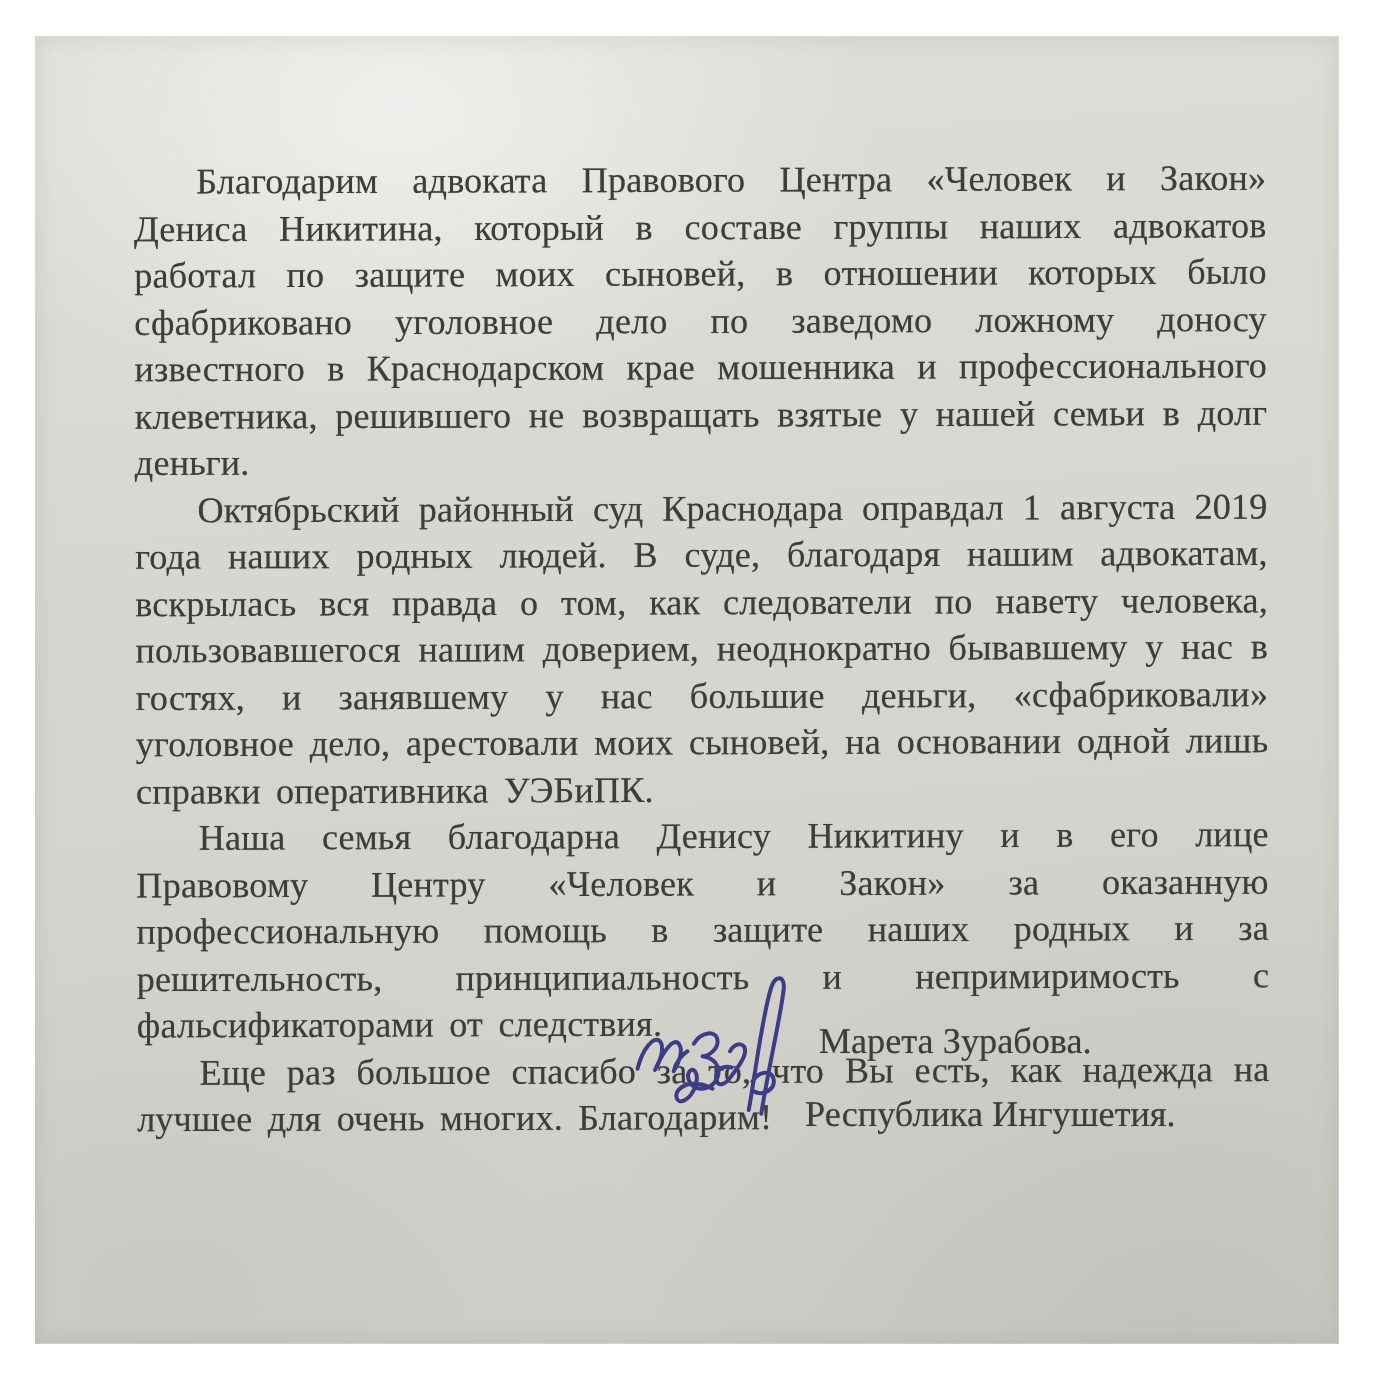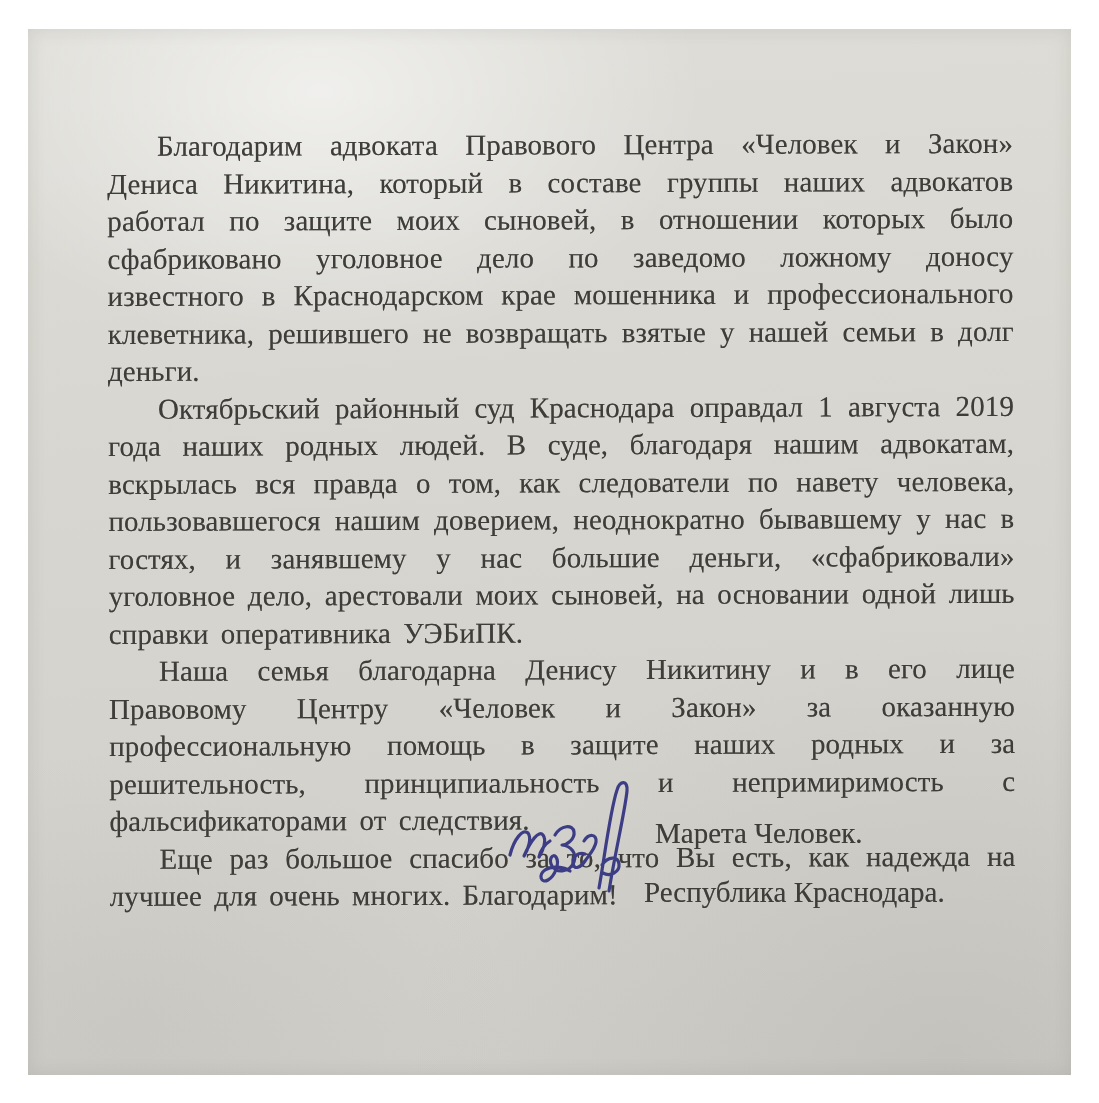--- a/index.html
+++ b/index.html
@@ -84,17 +84,17 @@
 
     <svg class="sig-flourish" viewBox="0 0 148 118" fill="none" xmlns="http://www.w3.org/2000/svg">
       <g fill="none" stroke-width="3.2" stroke-linecap="round" stroke-linejoin="round" stroke="#3d3d86">
         <path d="M5 77 C9 61 18 50 23 55 C27 60 23 72 19 78 C26 62 34 52 38 57 C42 62 38 73 34 79 C35 73 40 66 45 63"></path>
         <path d="M50 57 C56 47 68 46 69 54 C70 61 62 67 57 67 C66 68 72 75 69 84 C65 94 52 96 47 88 C43 81 48 75 51 79 C55 85 50 98 43 102 C36 106 33 97 40 92 C47 87 59 89 65 93"></path>
         <path d="M79 63 C84 55 92 56 91 64 C90 71 84 77 80 83 C76 89 69 93 68 85 C67 78 74 74 80 76"></path>
         <path d="M94 110 C99 83 105 33 112 12 C115 2 123 2 122 13 C120 33 110 75 104 113 M97 87 C103 78 113 78 114 86 C115 94 105 99 98 95"></path>
       </g>
     </svg>
 
-    <div class="sig-line sig-name">Марета Человек.</div>
-    <div class="sig-line sig-region">Республика Краснодара.</div>
+    <div class="sig-line sig-name">Марета Зурабова.</div>
+    <div class="sig-line sig-region">Республика Ингушетия.</div>
 
   </div>
 </div>
 
 </body></html>

